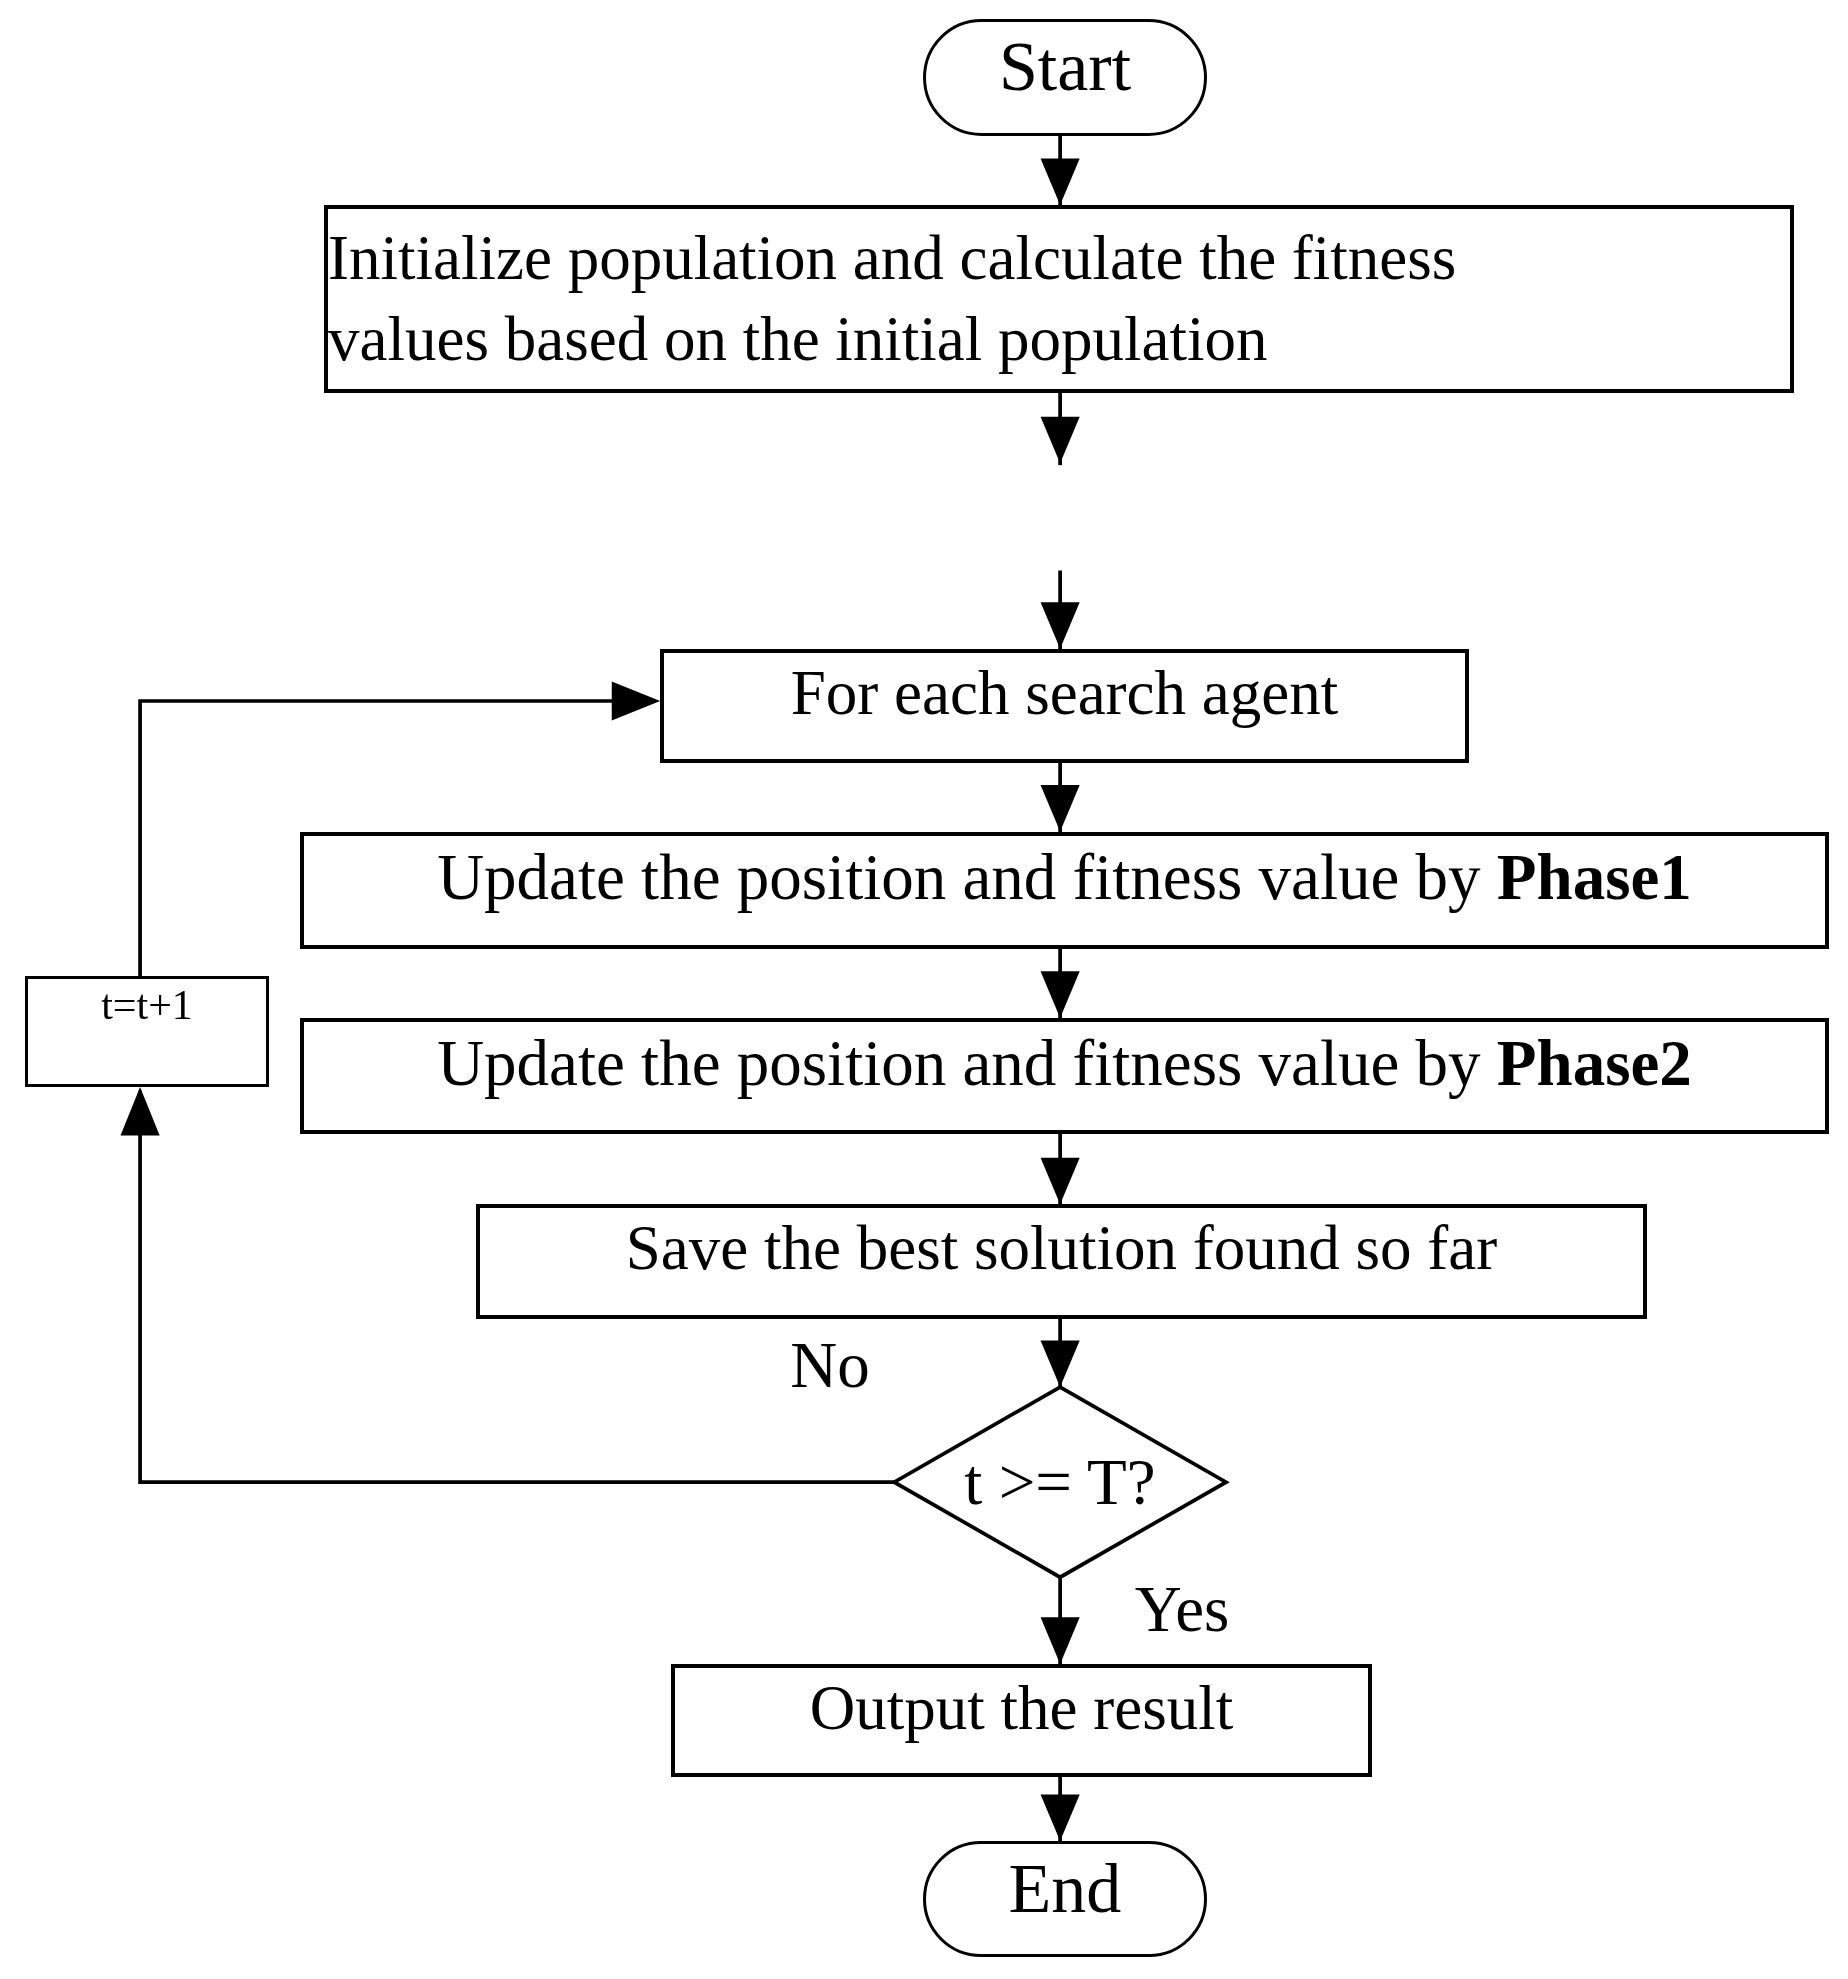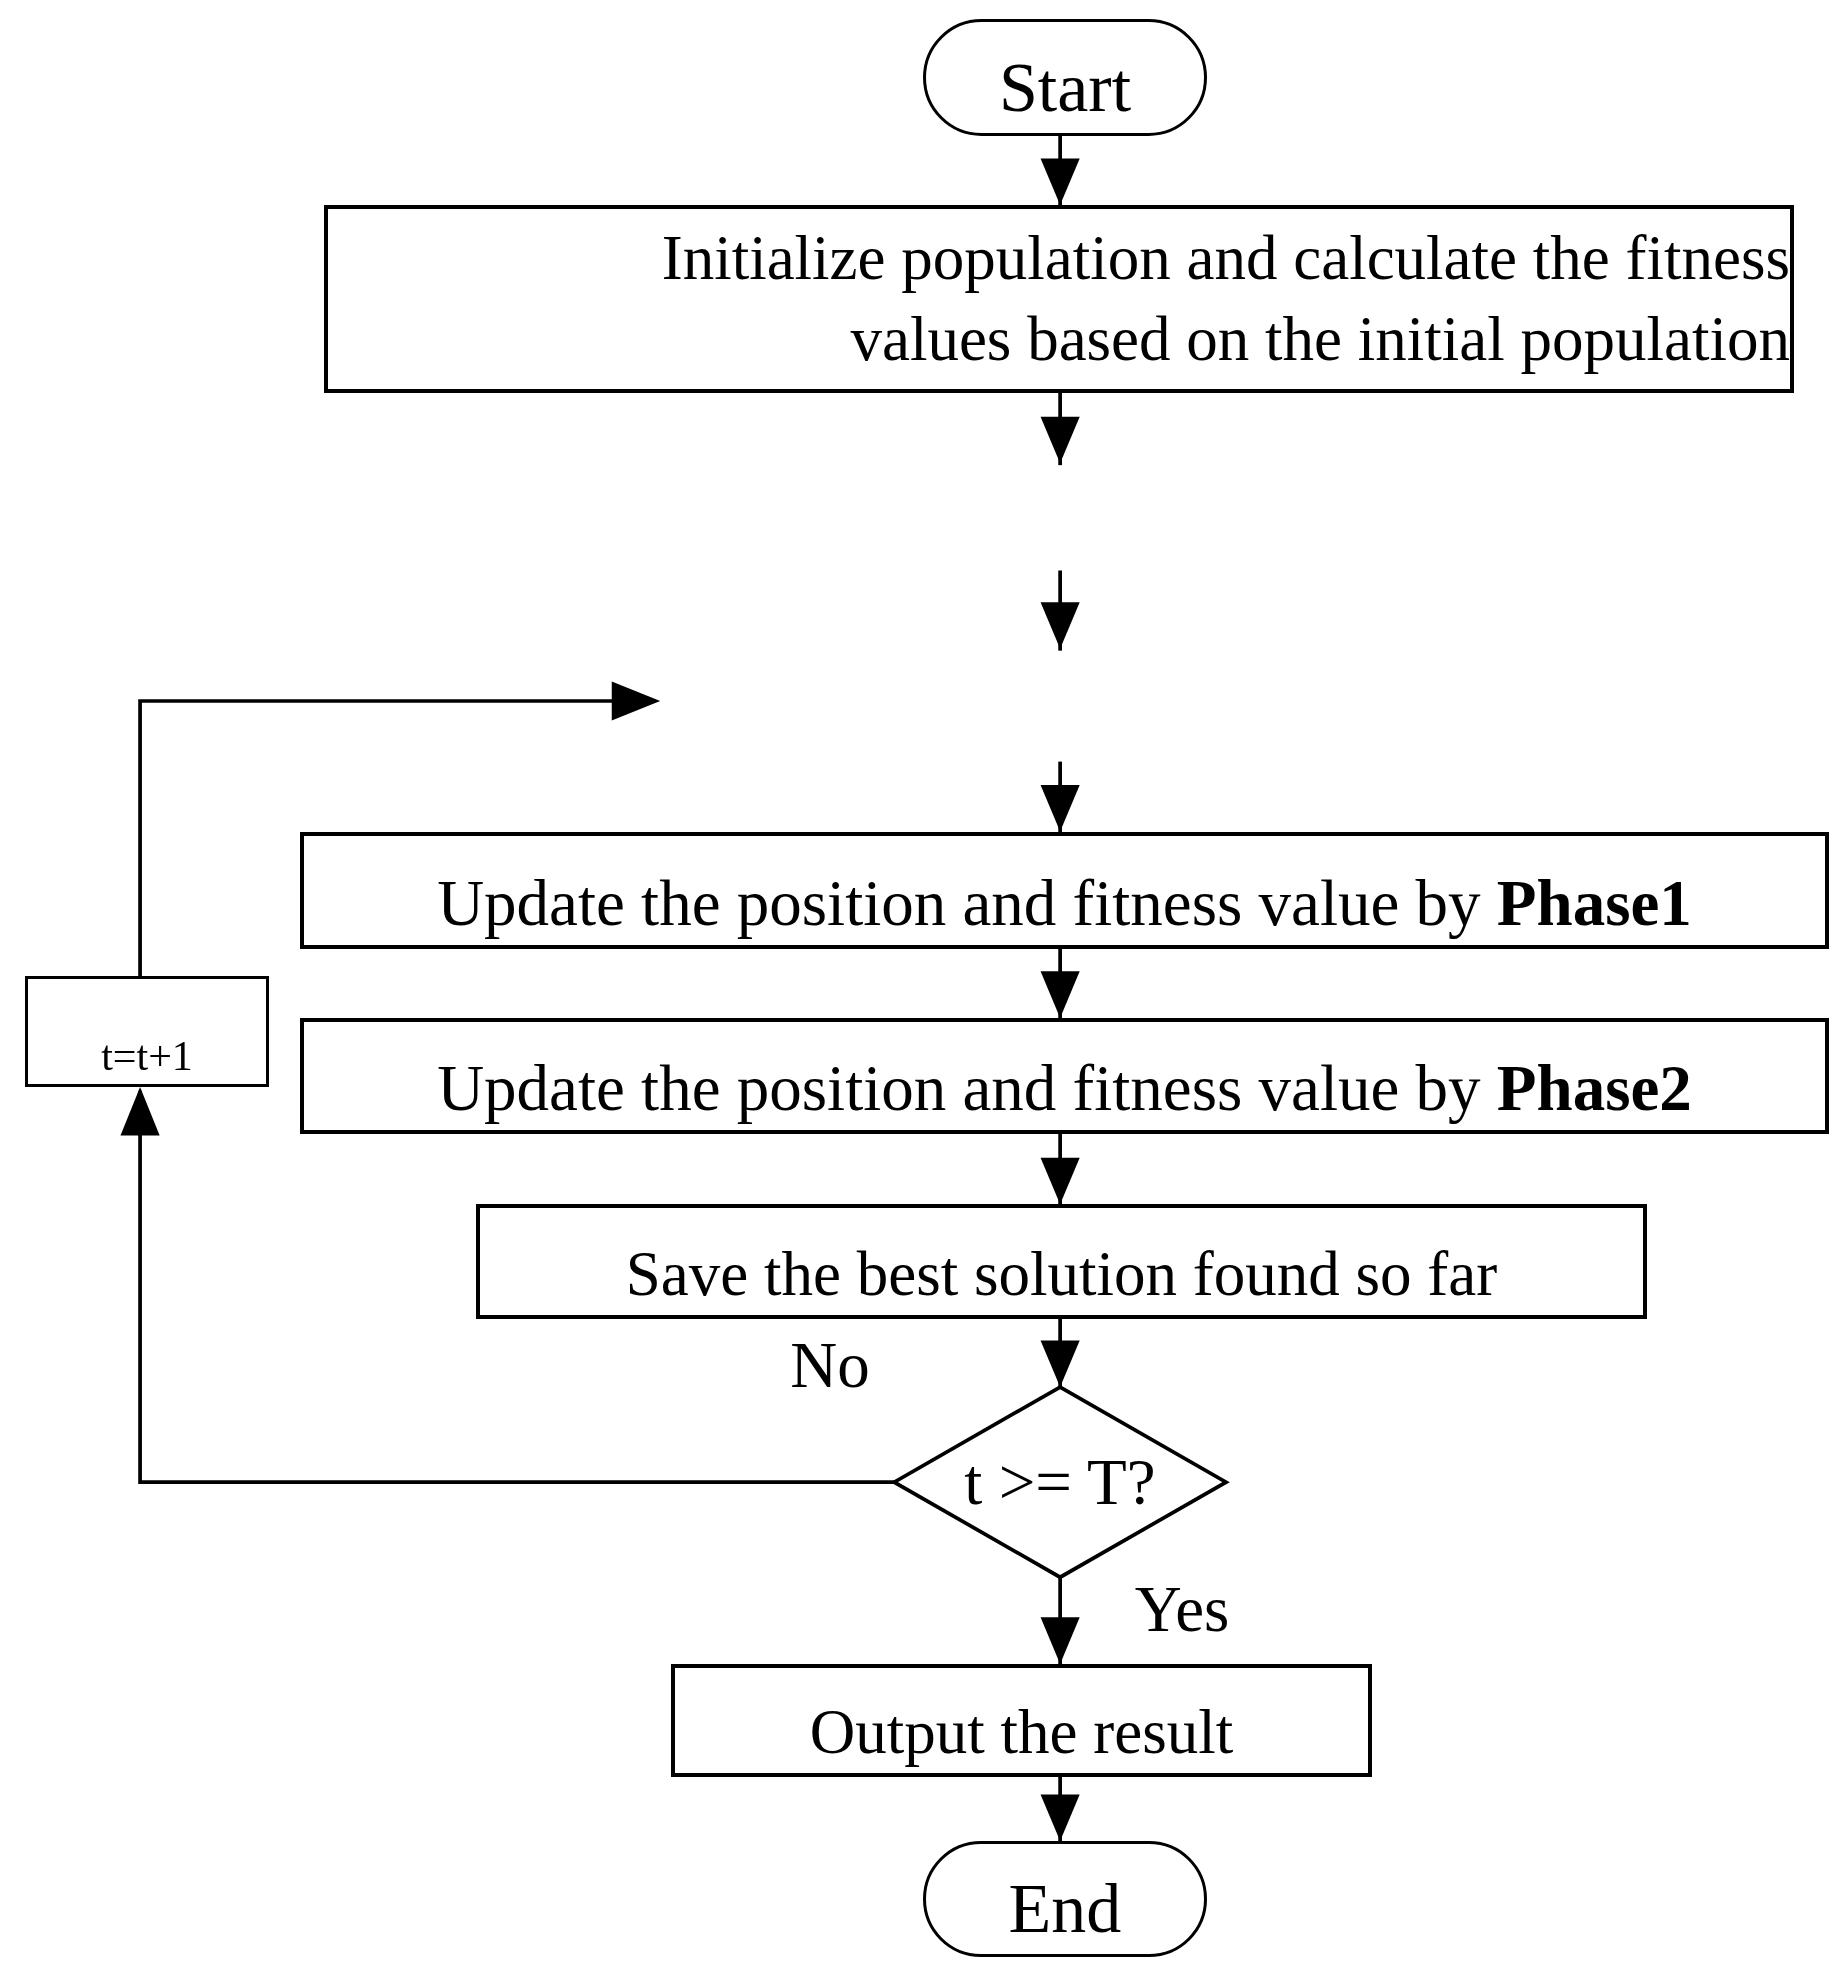--- a/index.html
+++ b/index.html
@@ -22,21 +22,21 @@
     top: 0;
     width: 1849px;
     height: 1979px;
   }
   .node {
     position: absolute;
     box-sizing: border-box;
     background: #ffffff;
     border: 4.7px solid #000000;
     display: flex;
-    align-items: flex-end;
+    align-items: flex-start;
     justify-content: center;
     text-align: center;
     font-size: 63px;
     line-height: 1.28;
     white-space: nowrap;
   }
   .terminator {
     border-radius: 59px;
     border-width: 3.7px;
     font-size: 70px;
@@ -106,20 +106,23 @@
   <div class="node terminator" style="left:923px; top:18.6px; width:284px; height:117px;">
     <span>Start</span>
   </div>
 
   <div class="node multiline" style="left:324px; top:205px; width:1470px; height:188px; flex-direction:column;">
     <div>Initialize population and calculate the fitness</div>
     <div>values based on the initial population</div>
   </div>
 
 
+  <div class="node" style="left:660px; top:649px; width:809px; height:114px;">
+    <span>For each search agent</span>
+  </div>
 
   <div class="node phase" style="left:300px; top:832px; width:1529px; height:117px;">
     <span><span>Update the position and fitness value by </span><b>Phase1</b></span>
   </div>
 
   <div class="node phase" style="left:300px; top:1018px; width:1529px; height:116px;">
     <span><span>Update the position and fitness value by </span><b>Phase2</b></span>
   </div>
 
   <div class="node" style="left:476px; top:1204px; width:1171px; height:115px;">

